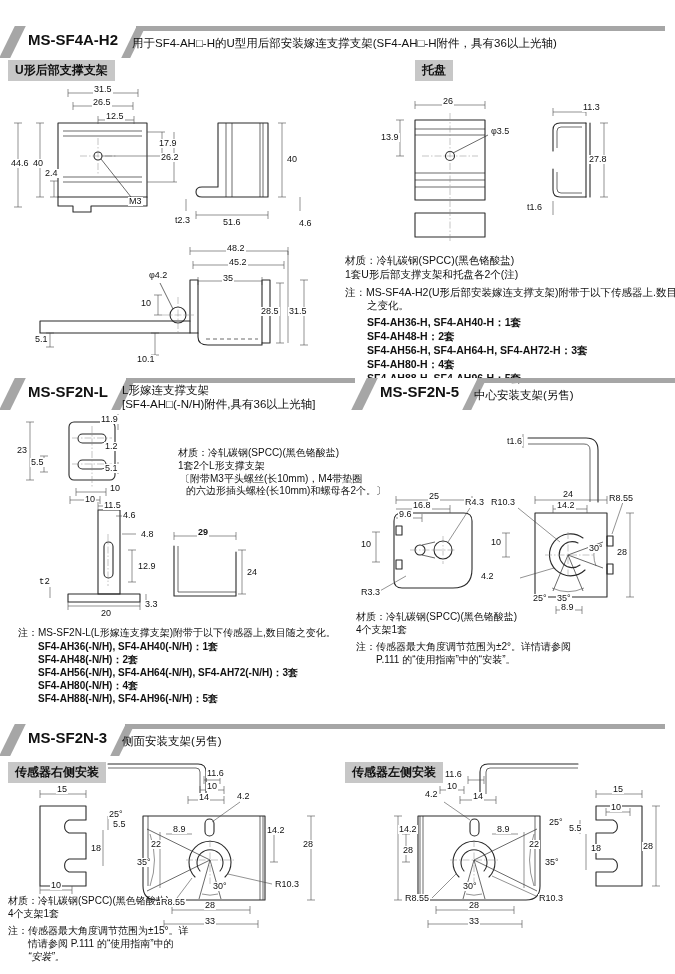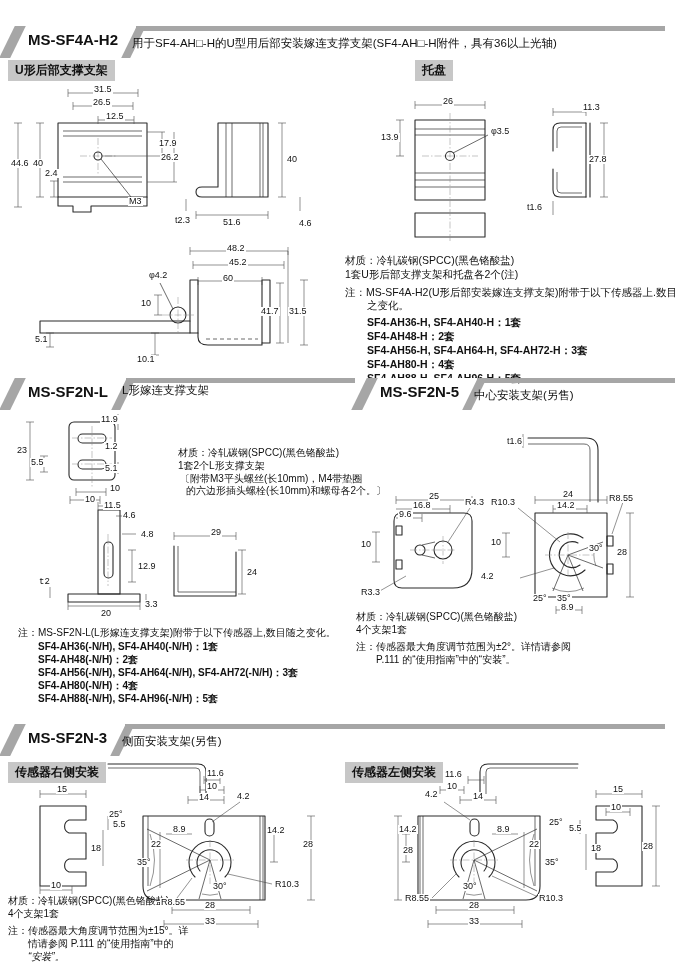--- a/index.html
+++ b/index.html
@@ -112,24 +112,24 @@
       <path d="M188 42 v8 M252 42 v8 M188 46 h64"></path>
       <path d="M148 60 v20 M144 60 h8 M144 80 h8"></path>
       <path d="M270 48 v60 M266 48 h8 M266 108 h8"></path>
       <path d="M294 45 v65 M290 45 h8 M290 110 h8"></path>
       <path d="M40 98 v14 M36 98 h8 M36 112 h8"></path>
       <path d="M145 98 v22 M141 98 h8 M141 120 h8"></path>
     </g>
   </svg>
 <span class="dim" style="left: 216px; top: 9px;">48.2</span>
     <span class="dim" style="left: 218px; top: 23px;">45.2</span>
-    <span class="dim" style="left: 212px; top: 39px;">60</span>
+    <span class="dim" style="left: 212px; top: 39px;">35</span>
     <span class="dim" style="left: 138px; top: 36px;">φ4.2</span>
     <span class="dim" style="left: 130px; top: 64px;">10</span>
-    <span class="dim" style="left: 250px; top: 72px;">41.7</span>
+    <span class="dim" style="left: 250px; top: 72px;">28.5</span>
     <span class="dim" style="left: 278px; top: 72px;">31.5</span>
     <span class="dim" style="left: 24px; top: 100px;">5.1</span>
     <span class="dim" style="left: 126px; top: 120px;">10.1</span>
   </div>
 
 <div class="drawing" style="left:340px;top:85px;width:335px;height:160px;">
   <svg width="335" height="160" viewBox="0 0 335 160">
     <g class="o">
       <rect x="75" y="35" width="70" height="80"></rect>
       <circle cx="110" cy="71" r="4.5"></circle>
@@ -173,20 +173,21 @@
   <span class="nline bold" style="left:22px;top:118px;">SF4-AH88-H, SF4-AH96-H：5套</span>
 </div>
 
 <div class="sec-header" style="left:10px;top:378px;width:345px;">
   <div class="sec-strip"></div>
   <div class="sec-tab">
     <span class="sec-model">MS-SF2N-L</span>
   </div>
   <div class="sec-desc" style="left:112px;top:5px;">
     <div>L形嫁连支撑支架</div>
+    <div>[SF4-AH□(-N/H)附件,具有36以上光轴]</div>
   </div>
 </div>
 
 <div class="sec-header" style="left:362px;top:378px;width:313px;">
   <div class="sec-strip"></div>
   <div class="sec-tab">
     <span class="sec-model">MS-SF2N-5</span>
   </div>
   <div class="sec-desc" style="left:112px;top:10px;">中心安装支架(另售)</div>
 </div>
@@ -237,21 +238,21 @@
     <span class="dim" style="left: 94px; top: 54px;">5.1</span>
     <span class="dim" style="left: 99px; top: 74px;">10</span>
     <span class="dim" style="left: 74px; top: 85px;">10</span>
     <span class="dim" style="left: 93px; top: 91px;">11.5</span>
     <span class="dim" style="left: 112px; top: 101px;">4.6</span>
     <span class="dim" style="left: 130px; top: 120px;">4.8</span>
     <span class="dim" style="left: 127px; top: 152px;">12.9</span>
     <span class="dim" style="left: 28px; top: 168px; font-family: Liberation Mono, monospace;">t2</span>
     <span class="dim" style="left: 90px; top: 199px;">20</span>
     <span class="dim" style="left: 134px; top: 190px;">3.3</span>
-    <span class="dim" style="left: 200px; top: 118px;">29</span>
+    <span class="dim" style="left: 187px; top: 118px; font-weight: bold;">29</span>
     <span class="dim" style="left: 236px; top: 158px;">24</span>
   </div>
 
 <div class="note note-s" style="left:18px;top:626px;width:330px;">
   <span class="nline" style="left:0;top:0;">注：MS-SF2N-L(L形嫁连支撑支架)附带于以下传感器上,数目随之变化。</span>
   <span class="nline bold" style="left:20px;top:14px;text-align:center;">SF4-AH36(-N/H), SF4-AH40(-N/H)：1套</span>
   <span class="nline bold" style="left:20px;top:27px;">SF4-AH48(-N/H)：2套</span>
   <span class="nline bold" style="left:20px;top:40px;">SF4-AH56(-N/H), SF4-AH64(-N/H), SF4-AH72(-N/H)：3套</span>
   <span class="nline bold" style="left:20px;top:53px;">SF4-AH80(-N/H)：4套</span>
   <span class="nline bold" style="left:20px;top:66px;">SF4-AH88(-N/H), SF4-AH96(-N/H)：5套</span>

